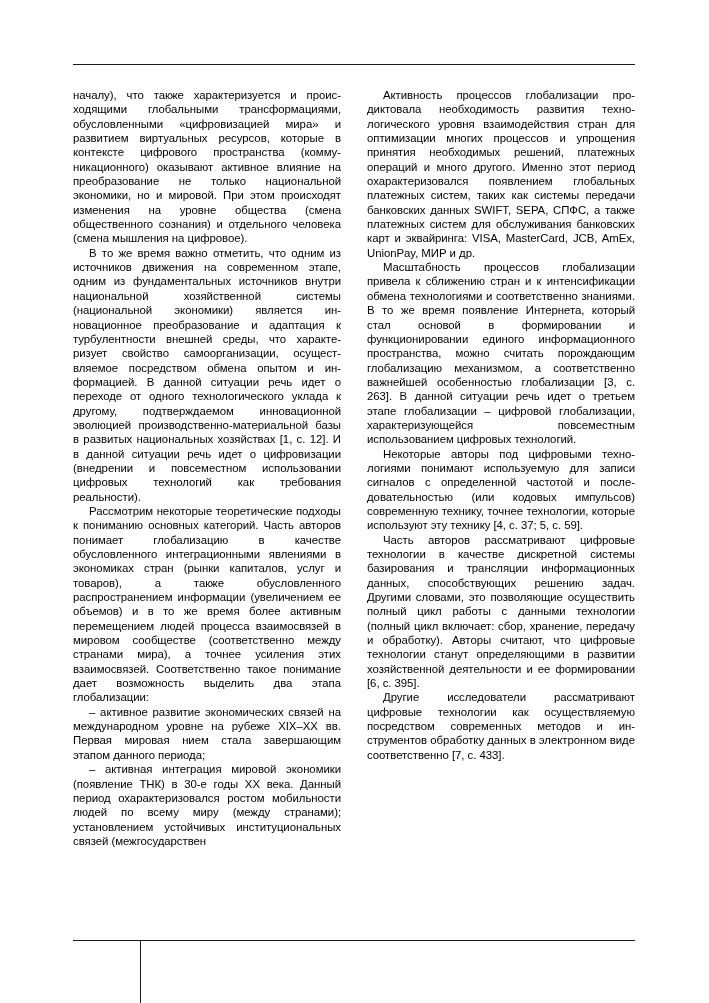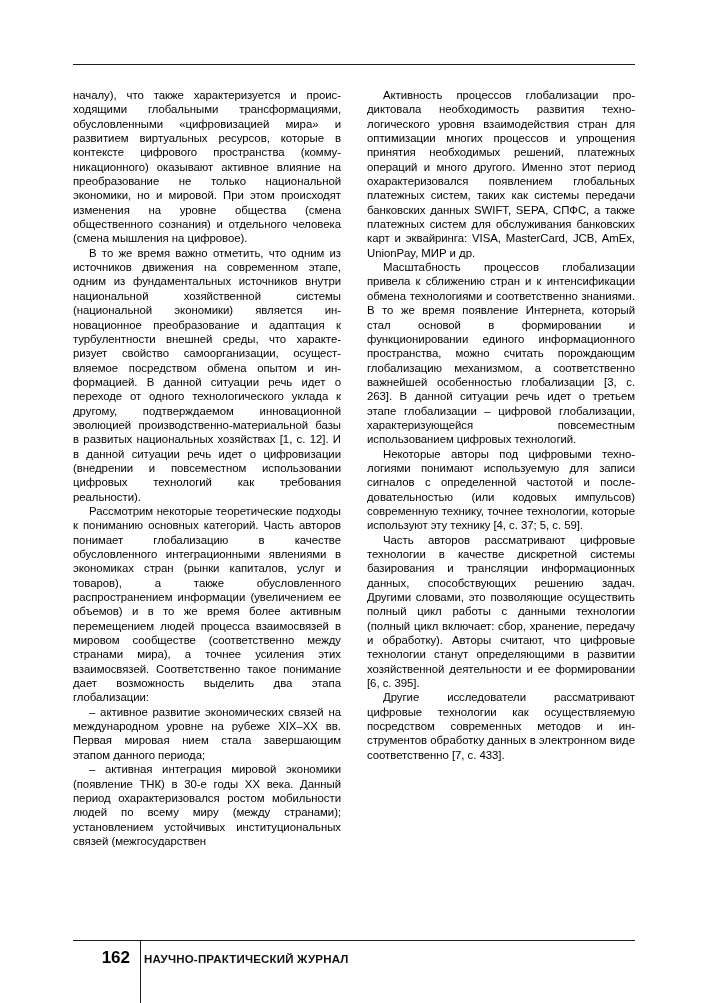--- a/index.html
+++ b/index.html
@@ -122,18 +122,14 @@
       <p class="indent">Некоторые авторы под цифровыми техно­логиями понимают используемую для записи сигналов с определенной частотой и после­довательностью (или кодовых импульсов) современную технику, точнее технологии, которые используют эту технику [4, с. 37; 5, с. 59].</p>
       <p class="indent">Часть авторов рассматривают цифровые технологии в качестве дискретной системы базирования и трансляции информационных данных, способствующих решению задач. Другими словами, это позволяющие осуще­ствить полный цикл работы с данными тех­нологии (полный цикл включает: сбор, хране­ние, передачу и обработку). Авторы считают, что цифровые технологии станут определя­ющими в развитии хозяйственной деятель­ности и ее формировании [6, с. 395].</p>
       <p class="indent">Другие исследователи рассматривают цифровые технологии как осуществляемую посредством современных методов и ин­струментов обработку данных в электронном виде соответственно [7, с. 433].</p>
     </div>
 
   </div>
 
   <div class="rule-bottom"></div>
   <div class="footer-mark"></div>
 
-  <div class="footer">
-    <span class="footer-page">162</span>
-    <span class="footer-title">НАУЧНО-ПРАКТИЧЕСКИЙ ЖУРНАЛ</span>
-  </div>
 
 </div>
 
 </body></html>

